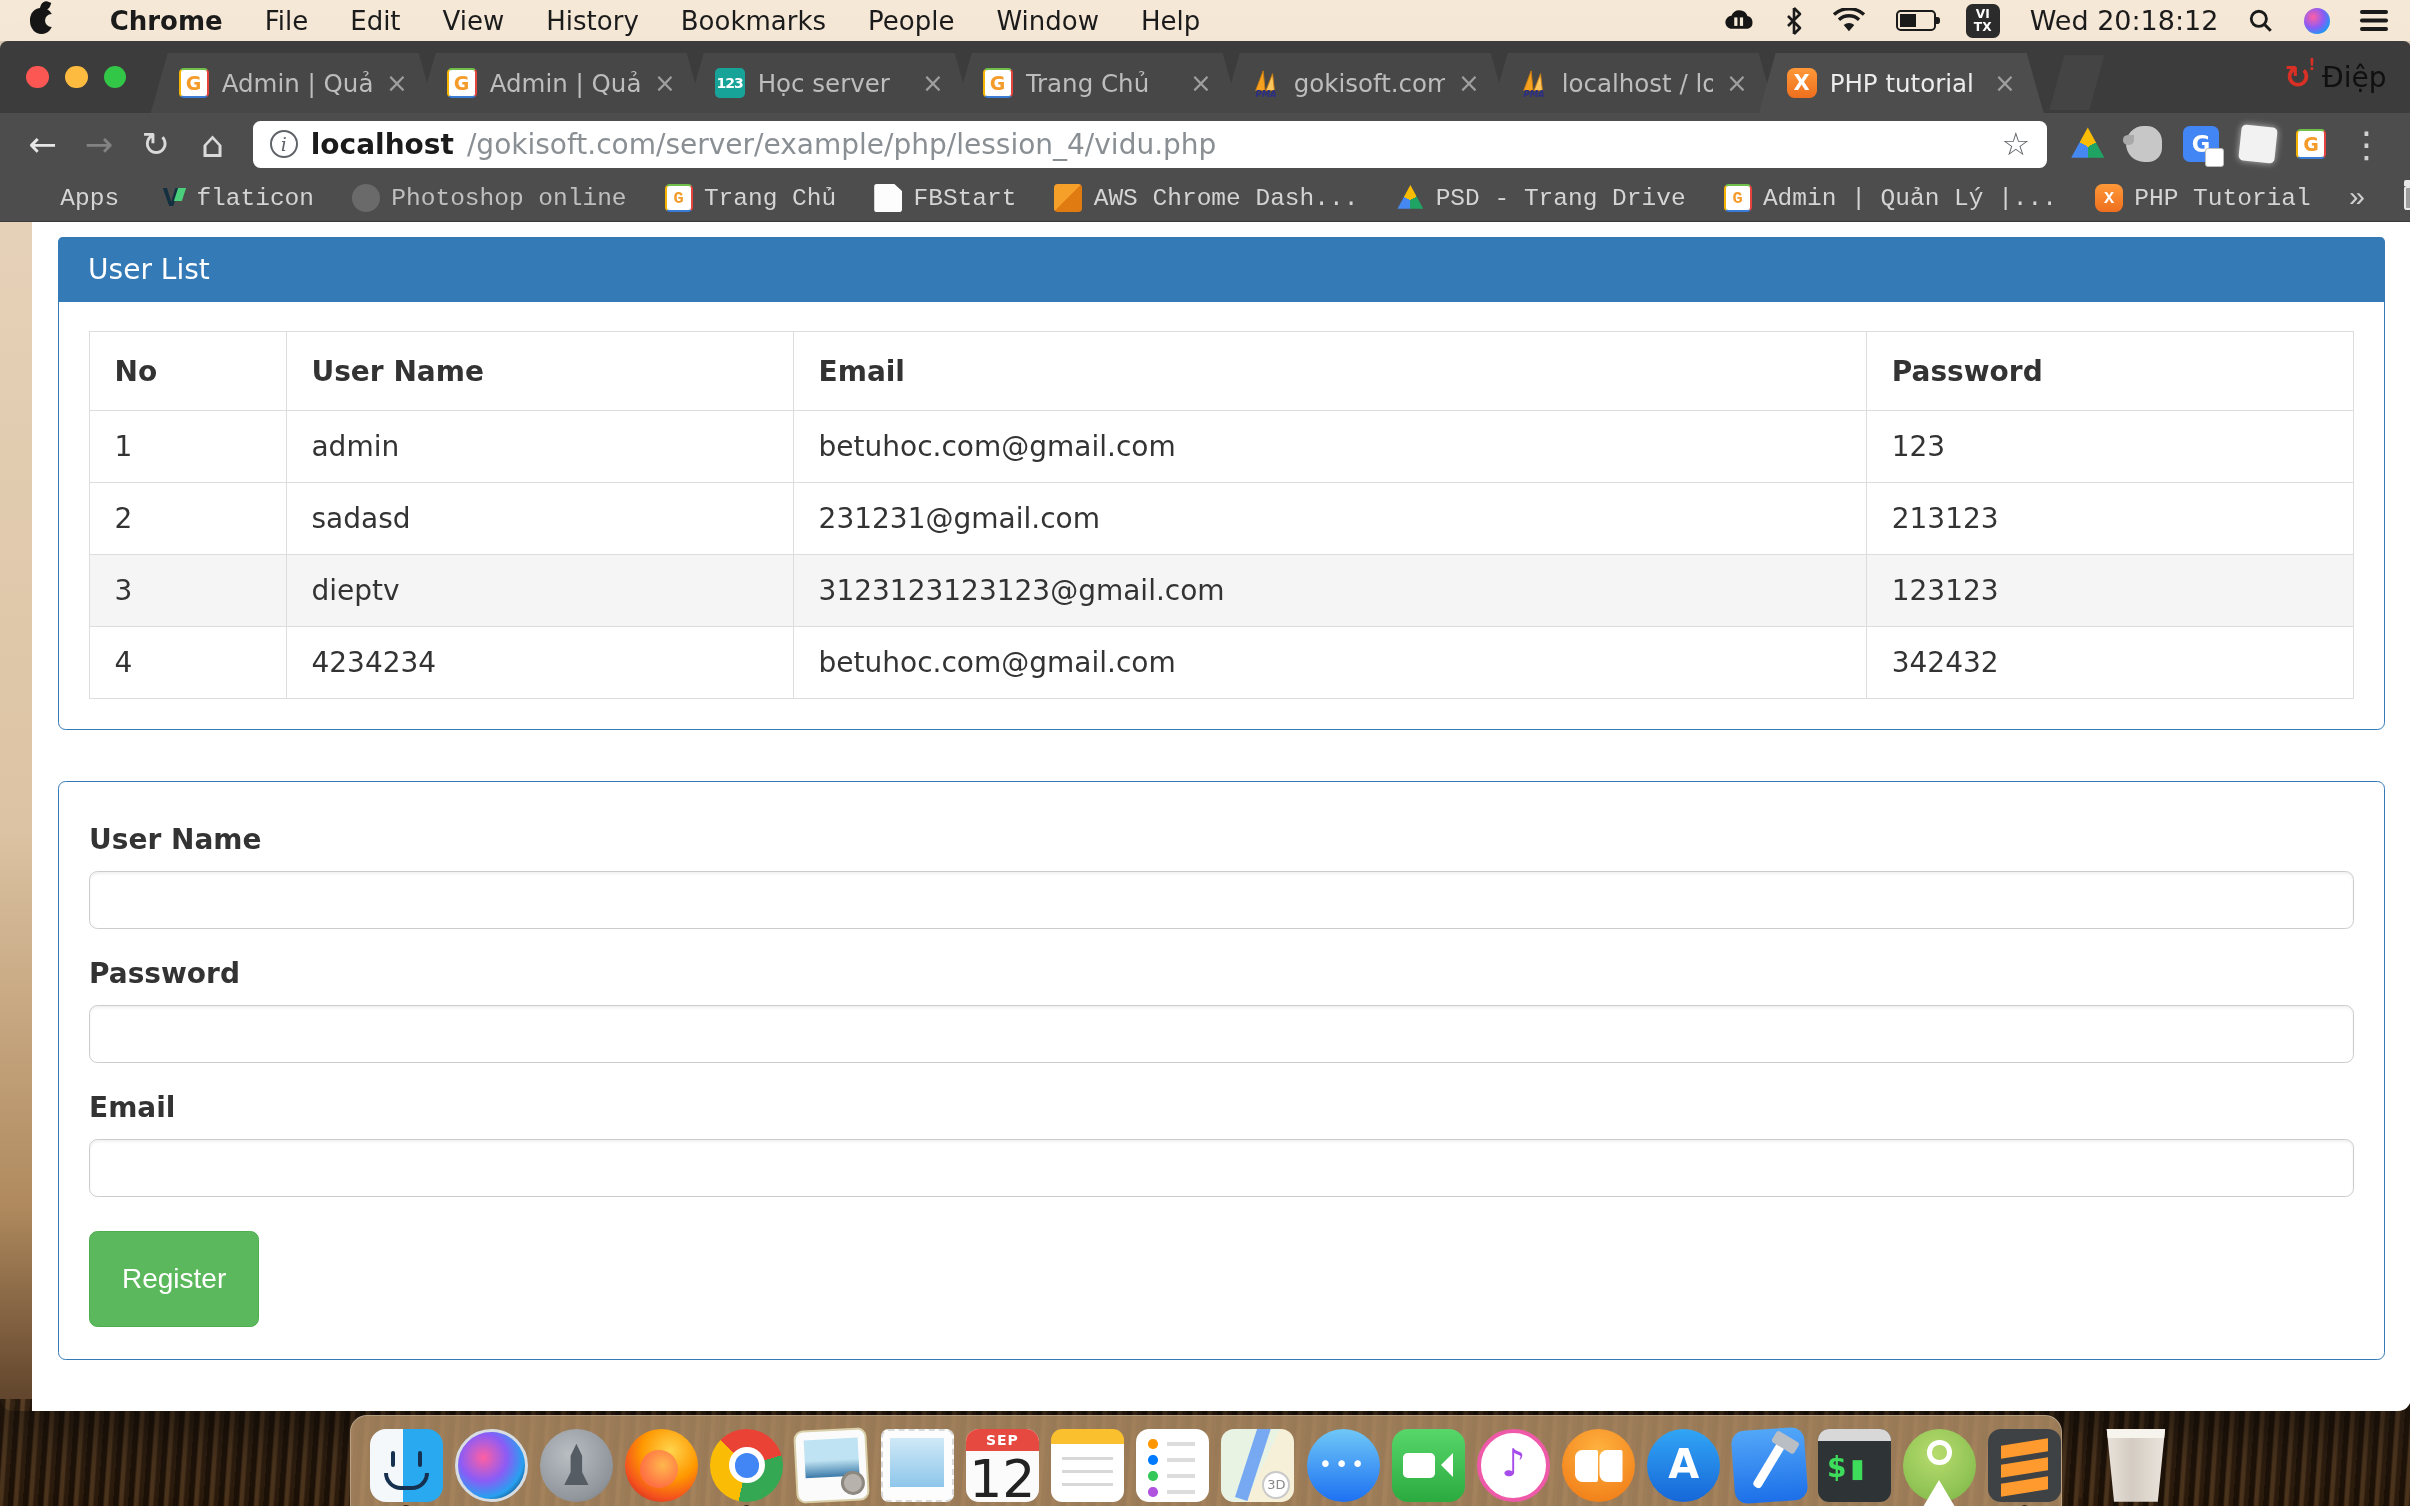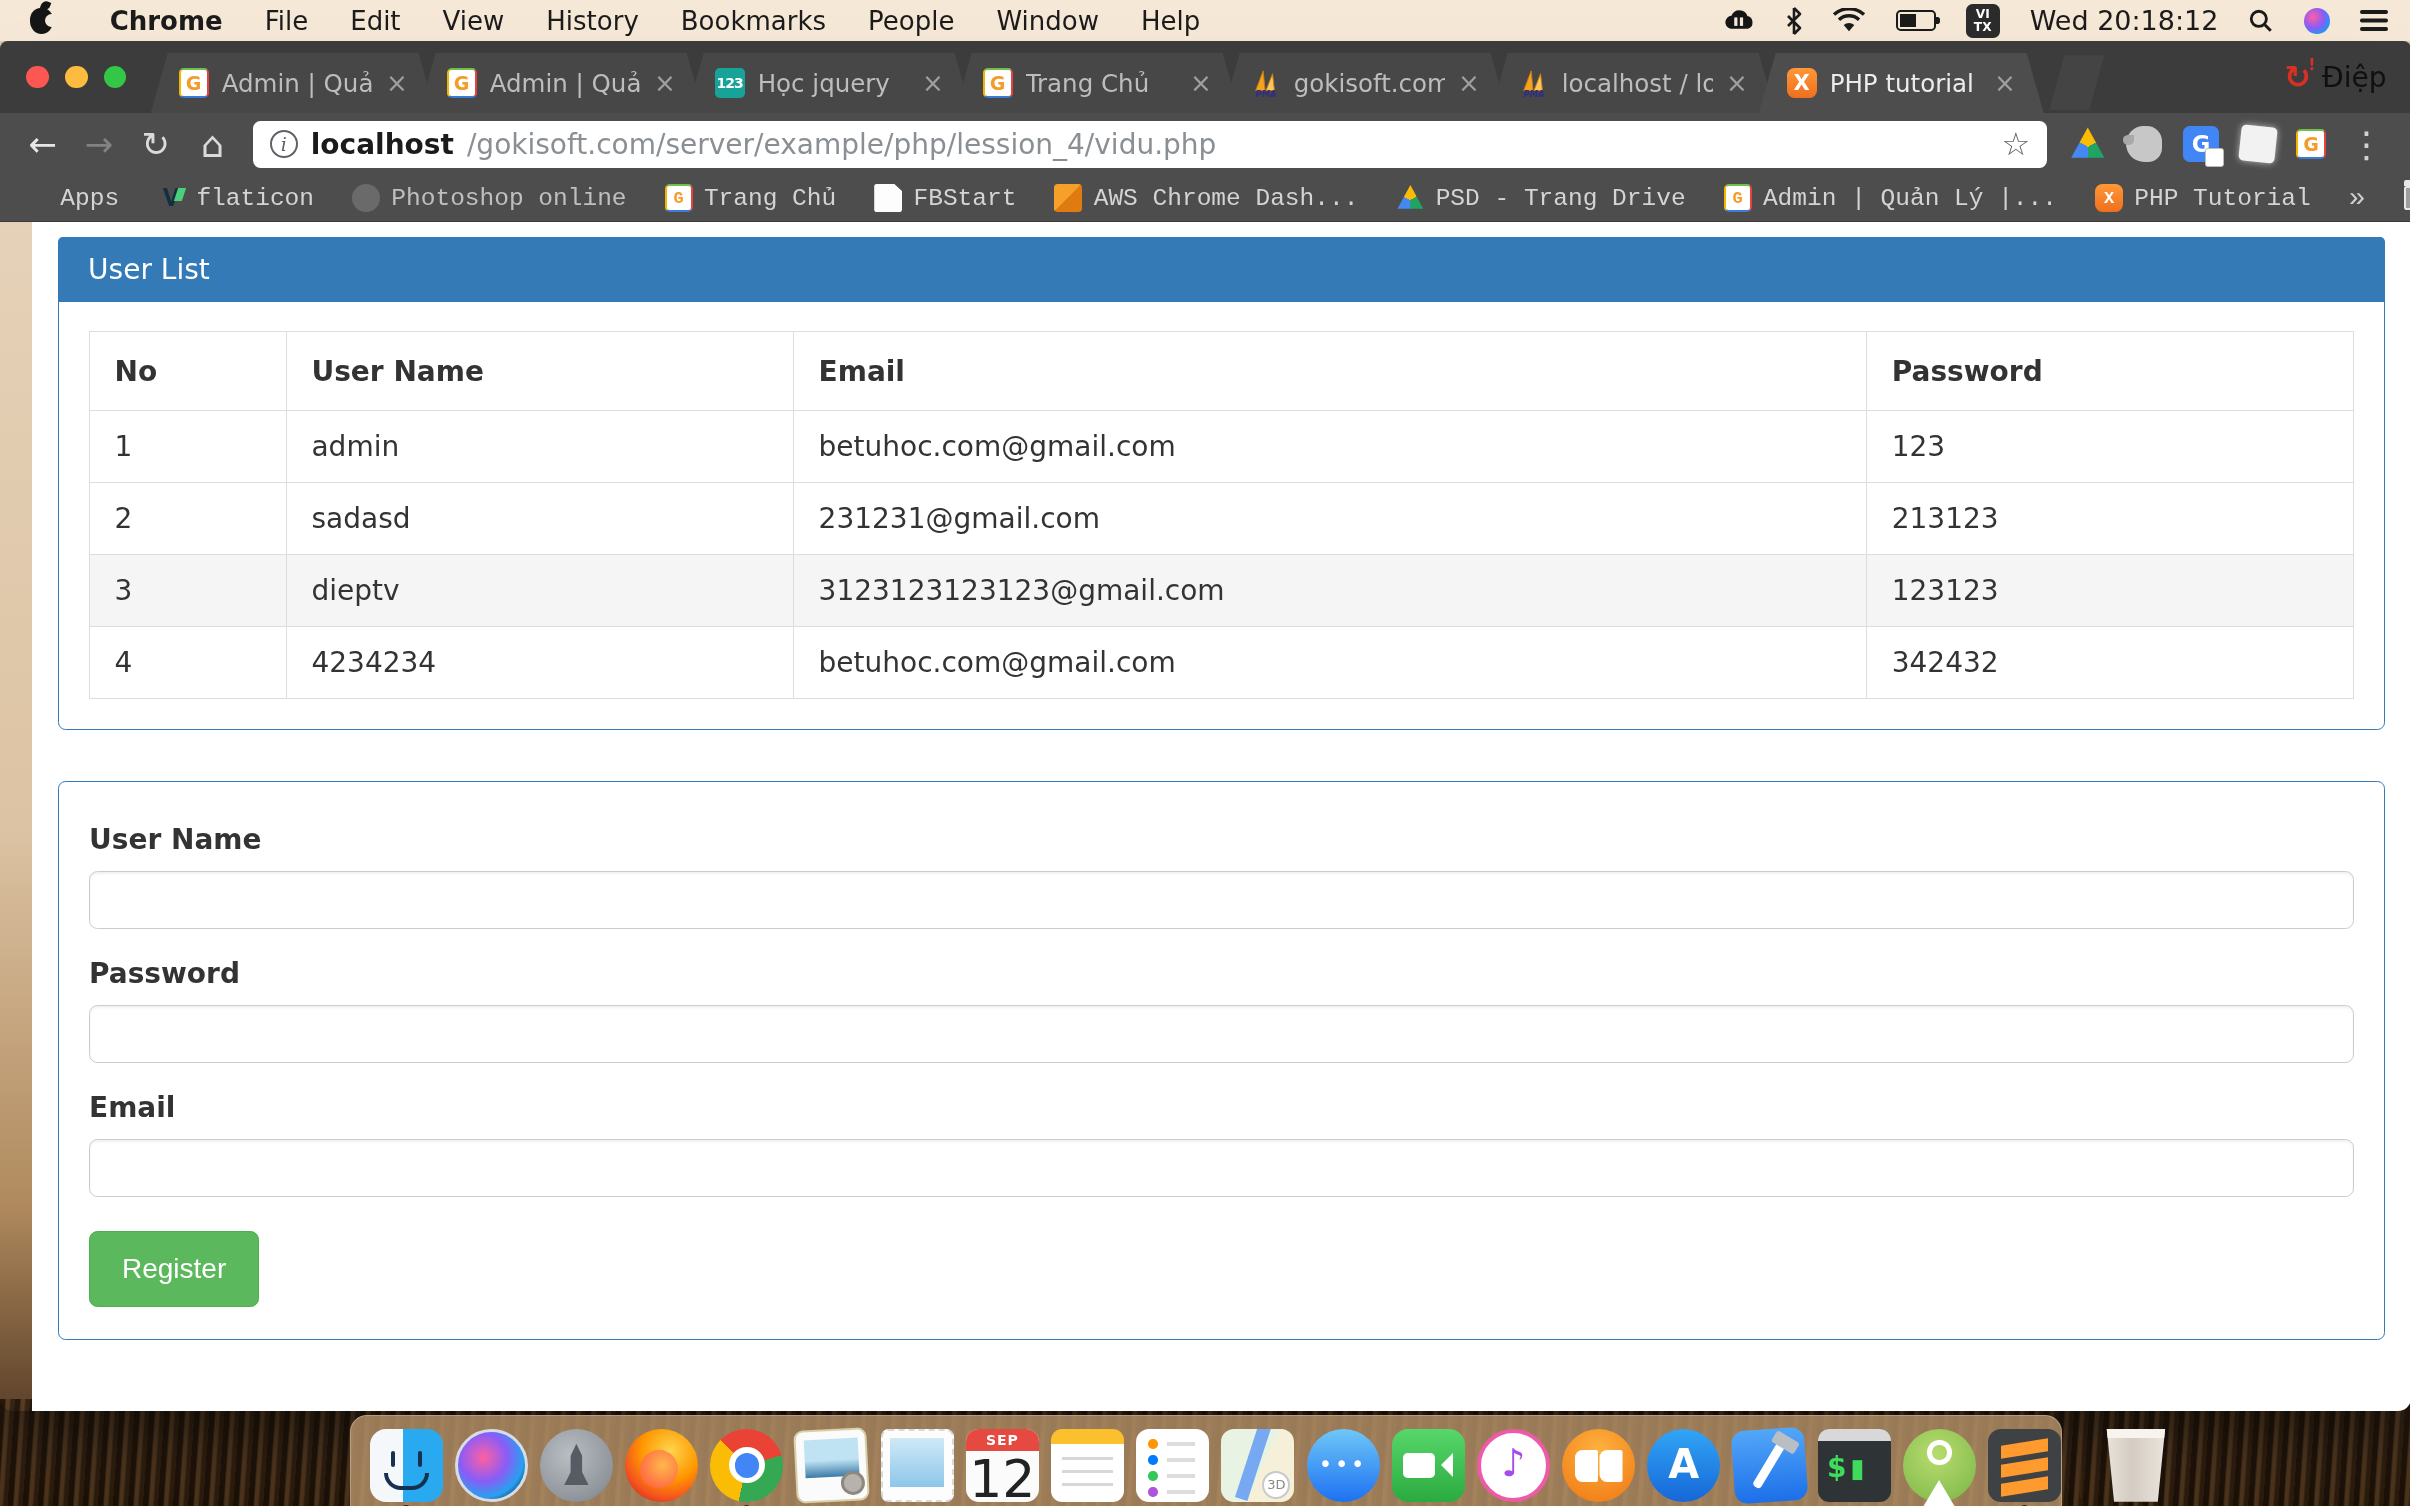--- a/index.html
+++ b/index.html
@@ -115,21 +115,21 @@
   .panel { border:1.9px solid #337ab7; border-radius:7.5px; }
   .panel-heading { background:#337ab7; color:#fff; font-size:28px; padding:16px 30px; border-radius:4.7px 4.7px 0 0; margin:-0.9px; }
   .panel-body { padding:30px; }
   table.userlist { width:100%; border-collapse:collapse; font-size:28px; }
   .userlist th, .userlist td { border:1.9px solid #ddd; padding:19px 24.5px; text-align:left; font-weight:normal; }
   .userlist th { font-weight:bold; padding:22.6px 24.5px; }
   .userlist tr.striped td { background:#f5f5f5; }
   .form-panel { margin-top:51px; padding:28px 30px 32px; }
   .flabel { font-size:28px; font-weight:bold; margin:13px 0 15px; }
   .finput { width:100%; height:58px; border:1.9px solid #ccc; border-radius:8.5px; margin-bottom:15px; font-size:28px; padding:0 19px; color:#333; background:#fff; box-shadow:inset 0 1.9px 2.8px rgba(0,0,0,.06); }
-  .btn-register { margin-top:19px; background:#5cb85c; border:1.9px solid #4cae4c; color:#fff; font-size:28px; padding:21px 32px; border-radius:8.5px; }
+  .btn-register { margin-top:19px; background:#5cb85c; border:1.9px solid #4cae4c; color:#fff; font-size:28px; padding:31px 32px; border-radius:8.5px; }
 
   
   .dock {
     position:absolute; left:50%; transform:translateX(-50%); bottom:0; z-index:30;
     width:1712px; height:92px; padding:7.5px 19px 0;
     background:rgba(190,152,110,.78); border:0.9px solid rgba(255,255,255,.25); border-bottom:none;
     border-radius:17px 17px 0 0;
     display:flex; align-items:center; gap:12.2px;
   }
   .di { width:73px; height:73px; border-radius:16px; position:relative; flex:0 0 auto; }
@@ -247,21 +247,21 @@
       <span class="title">Admin | Quản Lý |</span>
       <span class="close"></span>
     </div>
     <div class="tab">
       <span class="fav g">G</span>
       <span class="title">Admin | Quản Lý |</span>
       <span class="close"></span>
     </div>
     <div class="tab">
       <span class="fav n123">123</span>
-      <span class="title">Học jquery</span>
+      <span class="title">Học server</span>
       <span class="close"></span>
     </div>
     <div class="tab">
       <span class="fav g">G</span>
       <span class="title">Trang Chủ</span>
       <span class="close"></span>
     </div>
     <div class="tab">
       <svg class="fav" width="30" height="30" viewBox="0 0 32 32" style="font-size:26px">
           <polygon points="5,24 13,3 15,24" fill="#f6a21e" stroke="#c77b12" stroke-width="1"></polygon>

